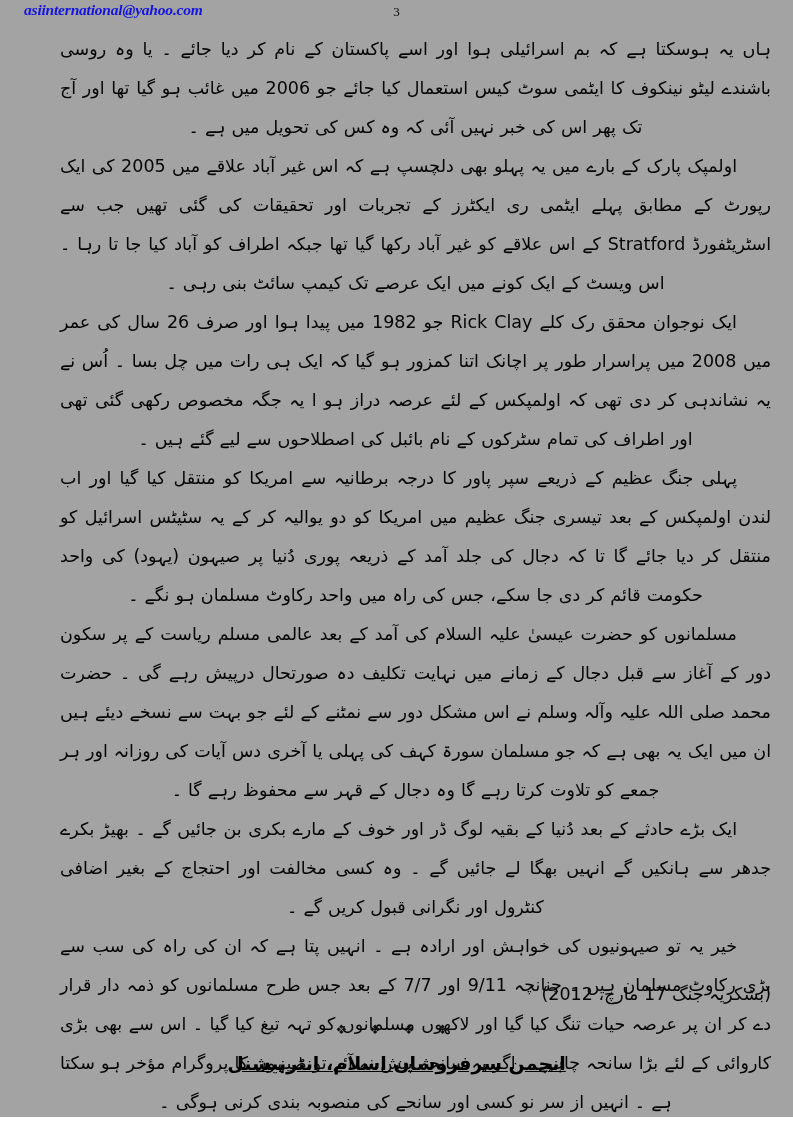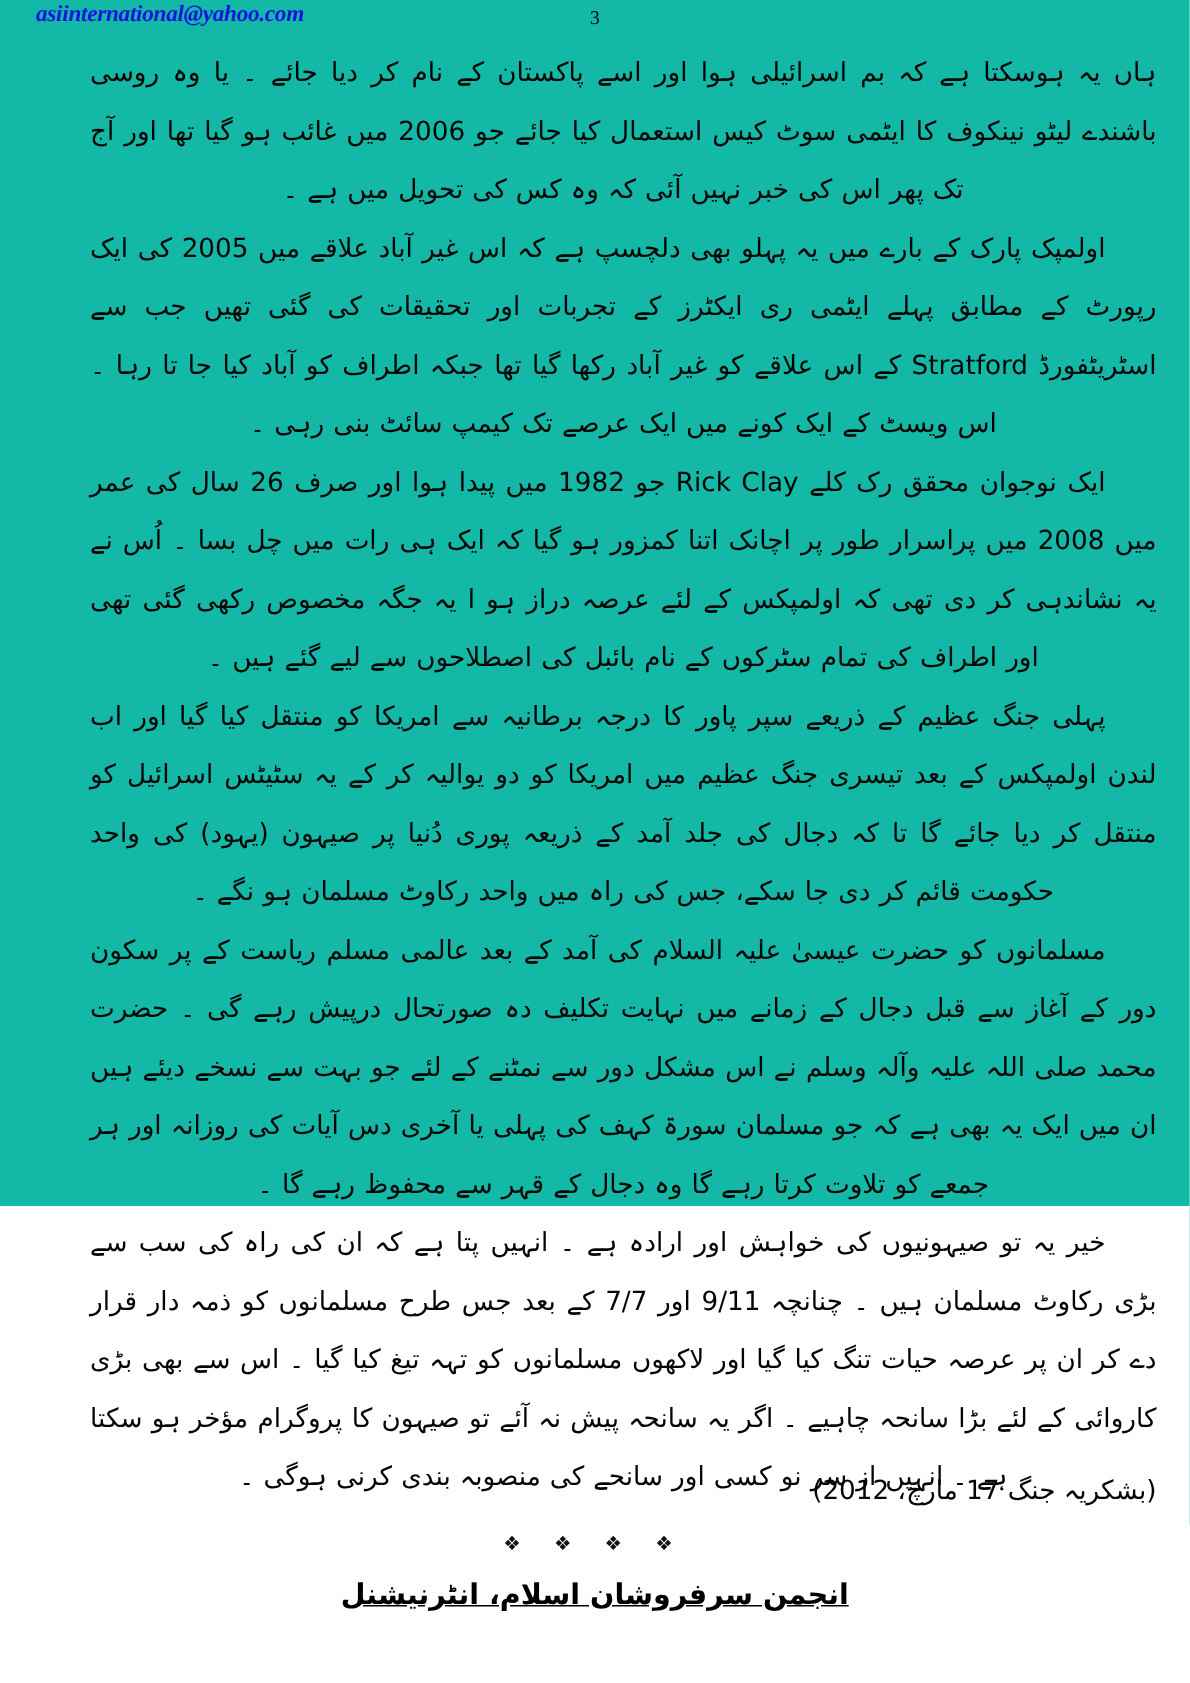--- a/index.html
+++ b/index.html
@@ -12,23 +12,23 @@
     width: 793px;
     height: 1122px;
     position: relative;
     overflow: hidden;
     font-family: "DejaVu Sans", sans-serif;
   }
 
   .page {
     position: relative;
     width: 793px;
-    height: 804px;
+    height: 1117px;
     box-sizing: border-box;
-    background: #14b8a6;
+    background: #a3a3a3;
   }
 
   
   .header-band {
     position: absolute;
     top: 0;
     left: 0;
     width: 793px;
     height: 26px;
   }
@@ -156,20 +156,21 @@
 
 
     <p class="para indent tail-center">اولمپک پارک کے بارے میں یہ پہلو بھی دلچسپ ہے کہ اس غیر آباد علاقے میں 2005 کی ایک رپورٹ کے مطابق پہلے ایٹمی ری ایکٹرز کے تجربات اور تحقیقات کی گئی تھیں جب سے اسٹریٹفورڈ Stratford کے اس علاقے کو غیر آباد رکھا گیا تھا جبکہ اطراف کو آباد کیا جا تا رہا ۔ اس ویسٹ کے ایک کونے میں ایک عرصے تک کیمپ سائٹ بنی رہی ۔</p>
 
     <p class="para indent tail-center">ایک نوجوان محقق رک کلے Rick Clay جو 1982 میں پیدا ہوا اور صرف 26 سال کی عمر میں 2008 میں پراسرار طور پر اچانک اتنا کمزور ہو گیا کہ ایک ہی رات میں چل بسا ۔ اُس نے یہ نشاندہی کر دی تھی کہ اولمپکس کے لئے عرصہ دراز ہو ا یہ جگہ مخصوص رکھی گئی تھی اور اطراف کی تمام سٹرکوں کے نام بائبل کی اصطلاحوں سے لیے گئے ہیں ۔</p>
 
     <p class="para indent tail-center">پہلی جنگ عظیم کے ذریعے سپر پاور کا درجہ برطانیہ سے امریکا کو منتقل کیا گیا اور اب لندن اولمپکس کے بعد تیسری جنگ عظیم میں امریکا کو دو یوالیہ کر کے یہ سٹیٹس اسرائیل کو منتقل کر دیا جائے گا تا کہ دجال کی جلد آمد کے ذریعہ پوری دُنیا پر صیہون (یہود) کی واحد حکومت قائم کر دی جا سکے، جس کی راہ میں واحد رکاوٹ مسلمان ہو نگے ۔</p>
 
     <p class="para indent tail-center">مسلمانوں کو حضرت عیسیٰ علیہ السلام کی آمد کے بعد عالمی مسلم ریاست کے پر سکون دور کے آغاز سے قبل دجال کے زمانے میں نہایت تکلیف دہ صورتحال درپیش رہے گی ۔ حضرت محمد صلی اللہ علیہ وآلہ وسلم نے اس مشکل دور سے نمٹنے کے لئے جو بہت سے نسخے دیئے ہیں ان میں ایک یہ بھی ہے کہ جو مسلمان سورۃ کہف کی پہلی یا آخری دس آیات کی روزانہ اور ہر جمعے کو تلاوت کرتا رہے گا وہ دجال کے قہر سے محفوظ رہے گا ۔</p>
 
+    <p class="para indent tail-center">ایک بڑے حادثے کے بعد دُنیا کے بقیہ لوگ ڈر اور خوف کے مارے بکری بن جائیں گے ۔ بھیڑ بکرے جدھر سے ہانکیں گے انہیں بھگا لے جائیں گے ۔ وہ کسی مخالفت اور احتجاج کے بغیر اضافی کنٹرول اور نگرانی قبول کریں گے ۔</p>
 
     <p class="para indent tail-center">خیر یہ تو صیہونیوں کی خواہش اور ارادہ ہے ۔ انہیں پتا ہے کہ ان کی راہ کی سب سے بڑی رکاوٹ مسلمان ہیں ۔ چنانچہ 9/11 اور 7/7 کے بعد جس طرح مسلمانوں کو ذمہ دار قرار دے کر ان پر عرصہ حیات تنگ کیا گیا اور لاکھوں مسلمانوں کو تہہ تیغ کیا گیا ۔ اس سے بھی بڑی کاروائی کے لئے بڑا سانحہ چاہیے ۔ اگر یہ سانحہ پیش نہ آئے تو صیہون کا پروگرام مؤخر ہو سکتا ہے ۔ انہیں از سر نو کسی اور سانحے کی منصوبہ بندی کرنی ہوگی ۔</p>
 
   </div>
 
   <div class="credit-row">
     <span class="credit-source">(بشکریہ جنگ 17 مارچ، 2012)</span>
   </div>
 
   <div class="ornament-row">❖ ❖ ❖ ❖</div>

